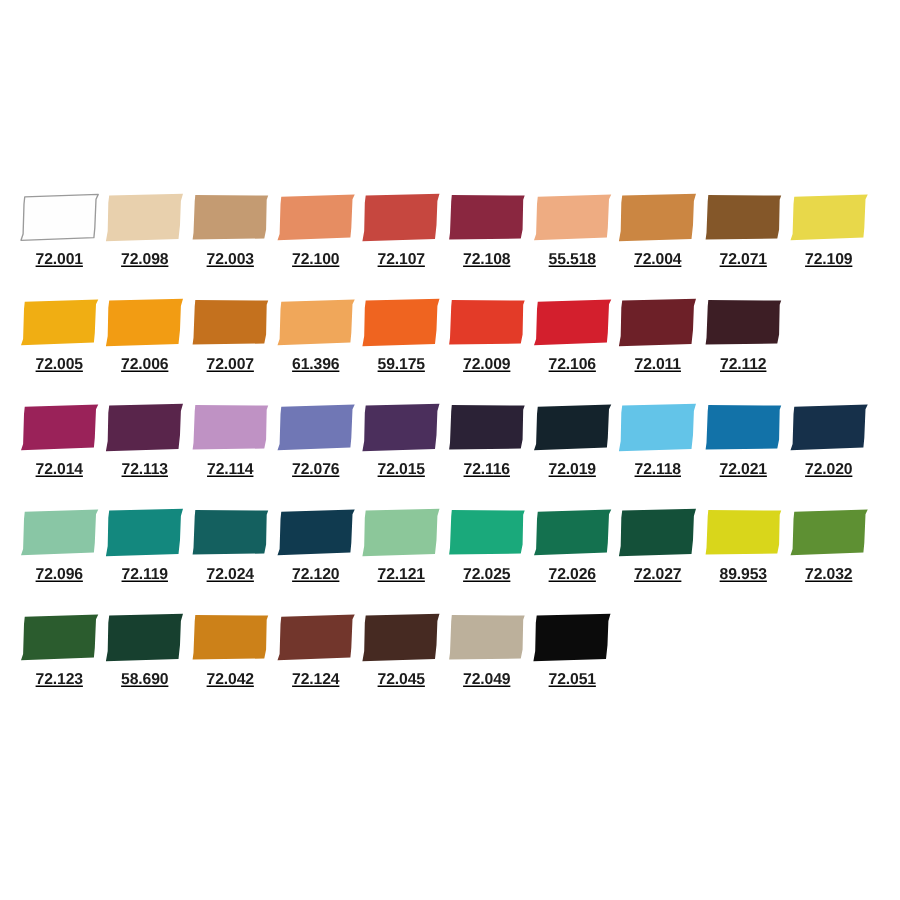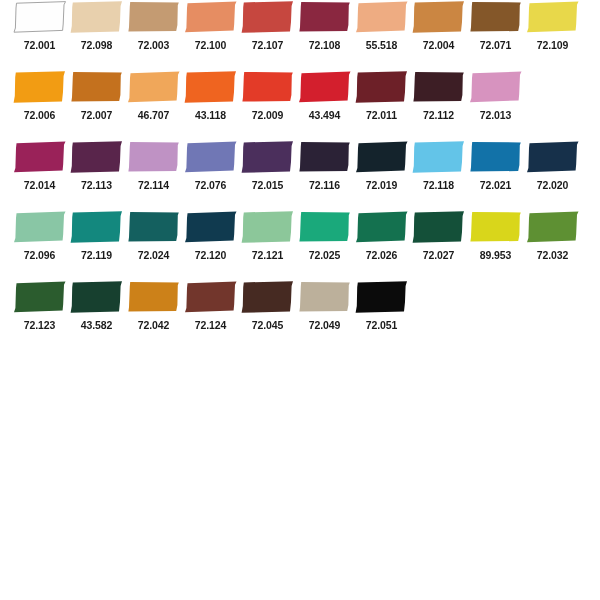--- a/index.html
+++ b/index.html
@@ -7,20 +7,22 @@
   body{
     width:600px;height:600px;
     background:#ffffff;
     font-family:"Liberation Sans", sans-serif;
     overflow:hidden;
   }
   #chart{
     position:relative;
     width:600px;height:600px;
     box-sizing:border-box;
+    padding-top:128px;
+    text-decoration:underline;
   }
   .row{
     display:flex;
     align-items:flex-start;
     height:70px;
     padding-left:11px;
     box-sizing:border-box;
   }
   .cell{
     width:57px;
@@ -130,88 +132,88 @@
             <path d="M5.5,3.2 L54.5,1.6 L53.0,4.8 L52.2,24.0 L51.6,30.4 L3.0,32.2 L4.4,28.0 L5.0,8.0 Z" fill="#e8d84a" stroke="none" stroke-width="0" stroke-linejoin="round"></path>
           </svg>
         </div>
         <div class="swatch-label">72.109</div>
       </div>
     </div>
     <div class="row">
       <div class="cell">
         <div class="swatch-wrap">
           <svg viewBox="0 0 57 34" xmlns="http://www.w3.org/2000/svg">
+            <path d="M5.5,3.2 L54.5,1.6 L53.0,4.8 L52.2,24.0 L51.6,30.4 L3.0,32.2 L4.4,28.0 L5.0,8.0 Z" fill="#f0ae13" stroke="none" stroke-width="0" stroke-linejoin="round"></path>
+          </svg>
+        </div>
+        <div class="swatch-label">72.005</div>
+      </div>
+      <div class="cell">
+        <div class="swatch-wrap">
+          <svg viewBox="0 0 57 34" xmlns="http://www.w3.org/2000/svg">
             <path d="M4.8,2.4 L54.0,1.2 L52.6,6.0 L52.0,22.0 L51.0,31.4 L2.6,32.8 L3.8,26.0 L4.2,7.2 Z" fill="#f29c13" stroke="none" stroke-width="0" stroke-linejoin="round"></path>
           </svg>
         </div>
         <div class="swatch-label">72.006</div>
       </div>
       <div class="cell">
         <div class="swatch-wrap">
           <svg viewBox="0 0 57 34" xmlns="http://www.w3.org/2000/svg">
             <path d="M5.2,2.0 L53.8,2.4 L52.8,5.2 L52.4,25.0 L51.2,31.0 L3.4,31.6 L4.0,27.2 L4.8,6.4 Z" fill="#c4711e" stroke="none" stroke-width="0" stroke-linejoin="round"></path>
           </svg>
         </div>
         <div class="swatch-label">72.007</div>
       </div>
       <div class="cell">
         <div class="swatch-wrap">
           <svg viewBox="0 0 57 34" xmlns="http://www.w3.org/2000/svg">
             <path d="M5.5,3.2 L54.5,1.6 L53.0,4.8 L52.2,24.0 L51.6,30.4 L3.0,32.2 L4.4,28.0 L5.0,8.0 Z" fill="#f0a75a" stroke="none" stroke-width="0" stroke-linejoin="round"></path>
           </svg>
         </div>
-        <div class="swatch-label">46.707</div>
+        <div class="swatch-label">61.396</div>
       </div>
       <div class="cell">
         <div class="swatch-wrap">
           <svg viewBox="0 0 57 34" xmlns="http://www.w3.org/2000/svg">
             <path d="M4.8,2.4 L54.0,1.2 L52.6,6.0 L52.0,22.0 L51.0,31.4 L2.6,32.8 L3.8,26.0 L4.2,7.2 Z" fill="#ef6420" stroke="none" stroke-width="0" stroke-linejoin="round"></path>
           </svg>
         </div>
-        <div class="swatch-label">43.118</div>
+        <div class="swatch-label">59.175</div>
       </div>
       <div class="cell">
         <div class="swatch-wrap">
           <svg viewBox="0 0 57 34" xmlns="http://www.w3.org/2000/svg">
             <path d="M5.2,2.0 L53.8,2.4 L52.8,5.2 L52.4,25.0 L51.2,31.0 L3.4,31.6 L4.0,27.2 L4.8,6.4 Z" fill="#e33b28" stroke="none" stroke-width="0" stroke-linejoin="round"></path>
           </svg>
         </div>
         <div class="swatch-label">72.009</div>
       </div>
       <div class="cell">
         <div class="swatch-wrap">
           <svg viewBox="0 0 57 34" xmlns="http://www.w3.org/2000/svg">
             <path d="M5.5,3.2 L54.5,1.6 L53.0,4.8 L52.2,24.0 L51.6,30.4 L3.0,32.2 L4.4,28.0 L5.0,8.0 Z" fill="#d31f2d" stroke="none" stroke-width="0" stroke-linejoin="round"></path>
           </svg>
         </div>
-        <div class="swatch-label">43.494</div>
+        <div class="swatch-label">72.106</div>
       </div>
       <div class="cell">
         <div class="swatch-wrap">
           <svg viewBox="0 0 57 34" xmlns="http://www.w3.org/2000/svg">
             <path d="M4.8,2.4 L54.0,1.2 L52.6,6.0 L52.0,22.0 L51.0,31.4 L2.6,32.8 L3.8,26.0 L4.2,7.2 Z" fill="#6d2028" stroke="none" stroke-width="0" stroke-linejoin="round"></path>
           </svg>
         </div>
         <div class="swatch-label">72.011</div>
       </div>
       <div class="cell">
         <div class="swatch-wrap">
           <svg viewBox="0 0 57 34" xmlns="http://www.w3.org/2000/svg">
             <path d="M5.2,2.0 L53.8,2.4 L52.8,5.2 L52.4,25.0 L51.2,31.0 L3.4,31.6 L4.0,27.2 L4.8,6.4 Z" fill="#3d1e25" stroke="none" stroke-width="0" stroke-linejoin="round"></path>
           </svg>
         </div>
         <div class="swatch-label">72.112</div>
-      </div>
-      <div class="cell">
-        <div class="swatch-wrap">
-          <svg viewBox="0 0 57 34" xmlns="http://www.w3.org/2000/svg">
-            <path d="M5.5,3.2 L54.5,1.6 L53.0,4.8 L52.2,24.0 L51.6,30.4 L3.0,32.2 L4.4,28.0 L5.0,8.0 Z" fill="#d793bf" stroke="none" stroke-width="0" stroke-linejoin="round"></path>
-          </svg>
-        </div>
-        <div class="swatch-label">72.013</div>
       </div>
     </div>
     <div class="row">
       <div class="cell">
         <div class="swatch-wrap">
           <svg viewBox="0 0 57 34" xmlns="http://www.w3.org/2000/svg">
             <path d="M5.5,3.2 L54.5,1.6 L53.0,4.8 L52.2,24.0 L51.6,30.4 L3.0,32.2 L4.4,28.0 L5.0,8.0 Z" fill="#9a2259" stroke="none" stroke-width="0" stroke-linejoin="round"></path>
           </svg>
         </div>
         <div class="swatch-label">72.014</div>
@@ -379,21 +381,21 @@
           </svg>
         </div>
         <div class="swatch-label">72.123</div>
       </div>
       <div class="cell">
         <div class="swatch-wrap">
           <svg viewBox="0 0 57 34" xmlns="http://www.w3.org/2000/svg">
             <path d="M4.8,2.4 L54.0,1.2 L52.6,6.0 L52.0,22.0 L51.0,31.4 L2.6,32.8 L3.8,26.0 L4.2,7.2 Z" fill="#17402f" stroke="none" stroke-width="0" stroke-linejoin="round"></path>
           </svg>
         </div>
-        <div class="swatch-label">43.582</div>
+        <div class="swatch-label">58.690</div>
       </div>
       <div class="cell">
         <div class="swatch-wrap">
           <svg viewBox="0 0 57 34" xmlns="http://www.w3.org/2000/svg">
             <path d="M5.2,2.0 L53.8,2.4 L52.8,5.2 L52.4,25.0 L51.2,31.0 L3.4,31.6 L4.0,27.2 L4.8,6.4 Z" fill="#cc8119" stroke="none" stroke-width="0" stroke-linejoin="round"></path>
           </svg>
         </div>
         <div class="swatch-label">72.042</div>
       </div>
       <div class="cell">

